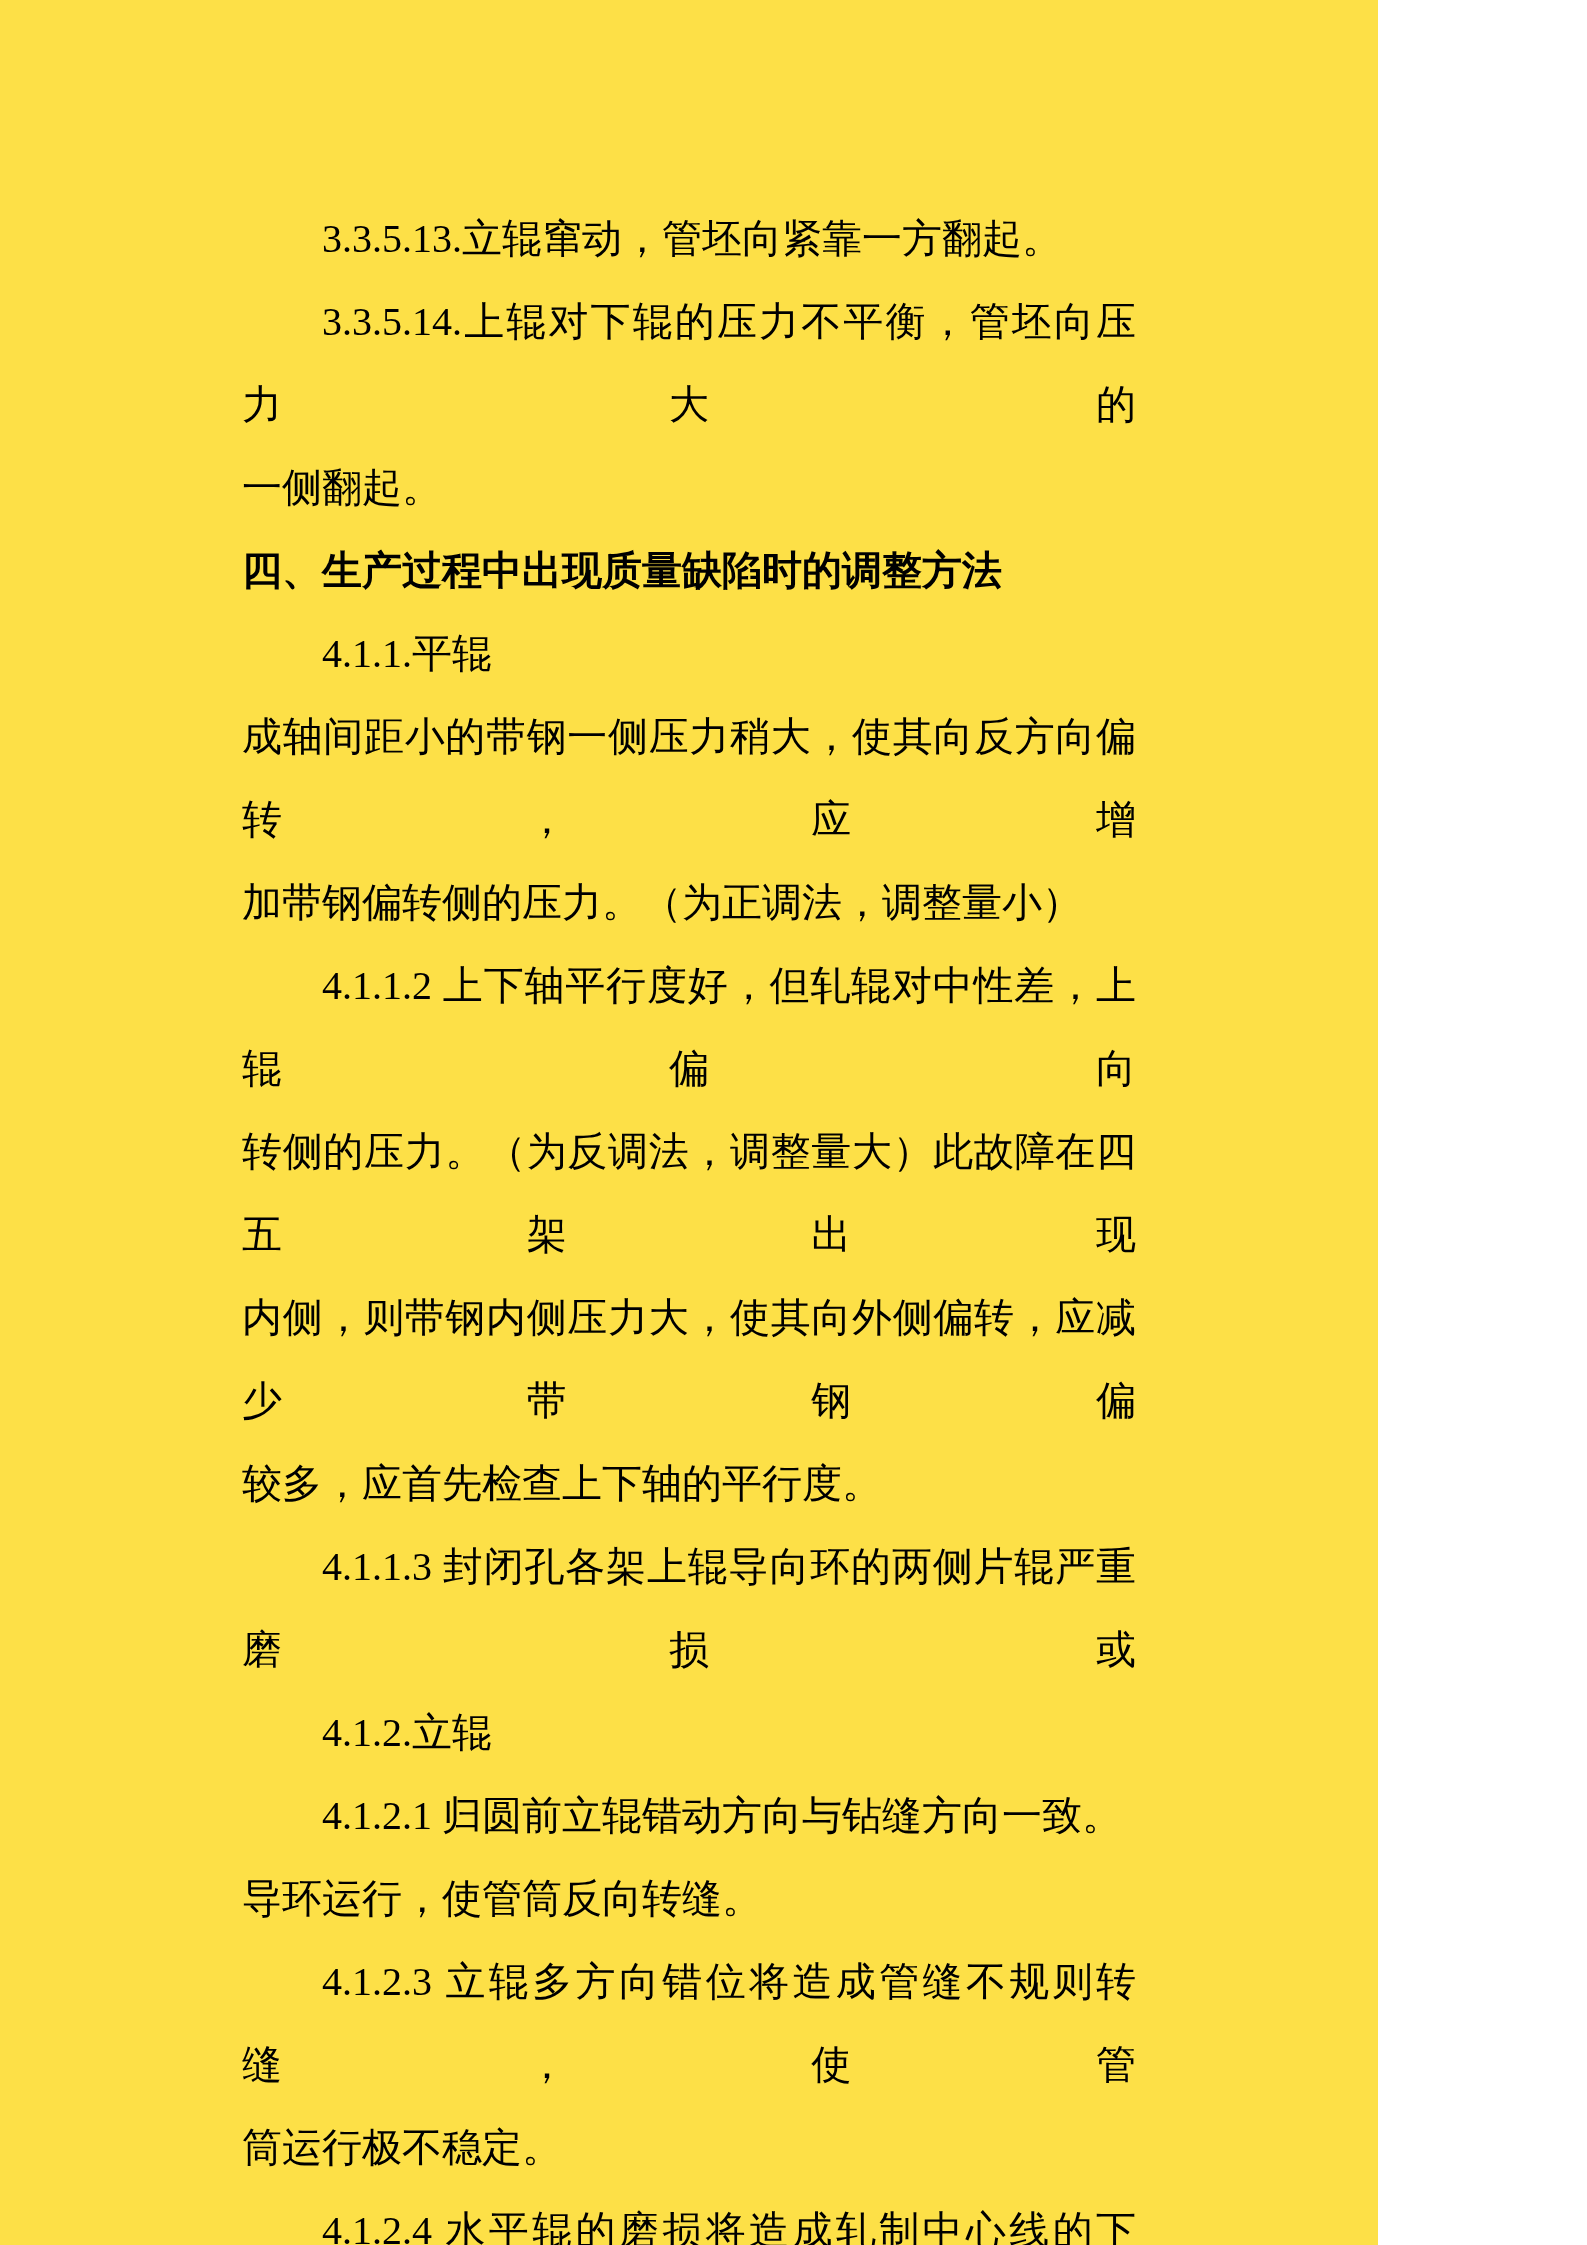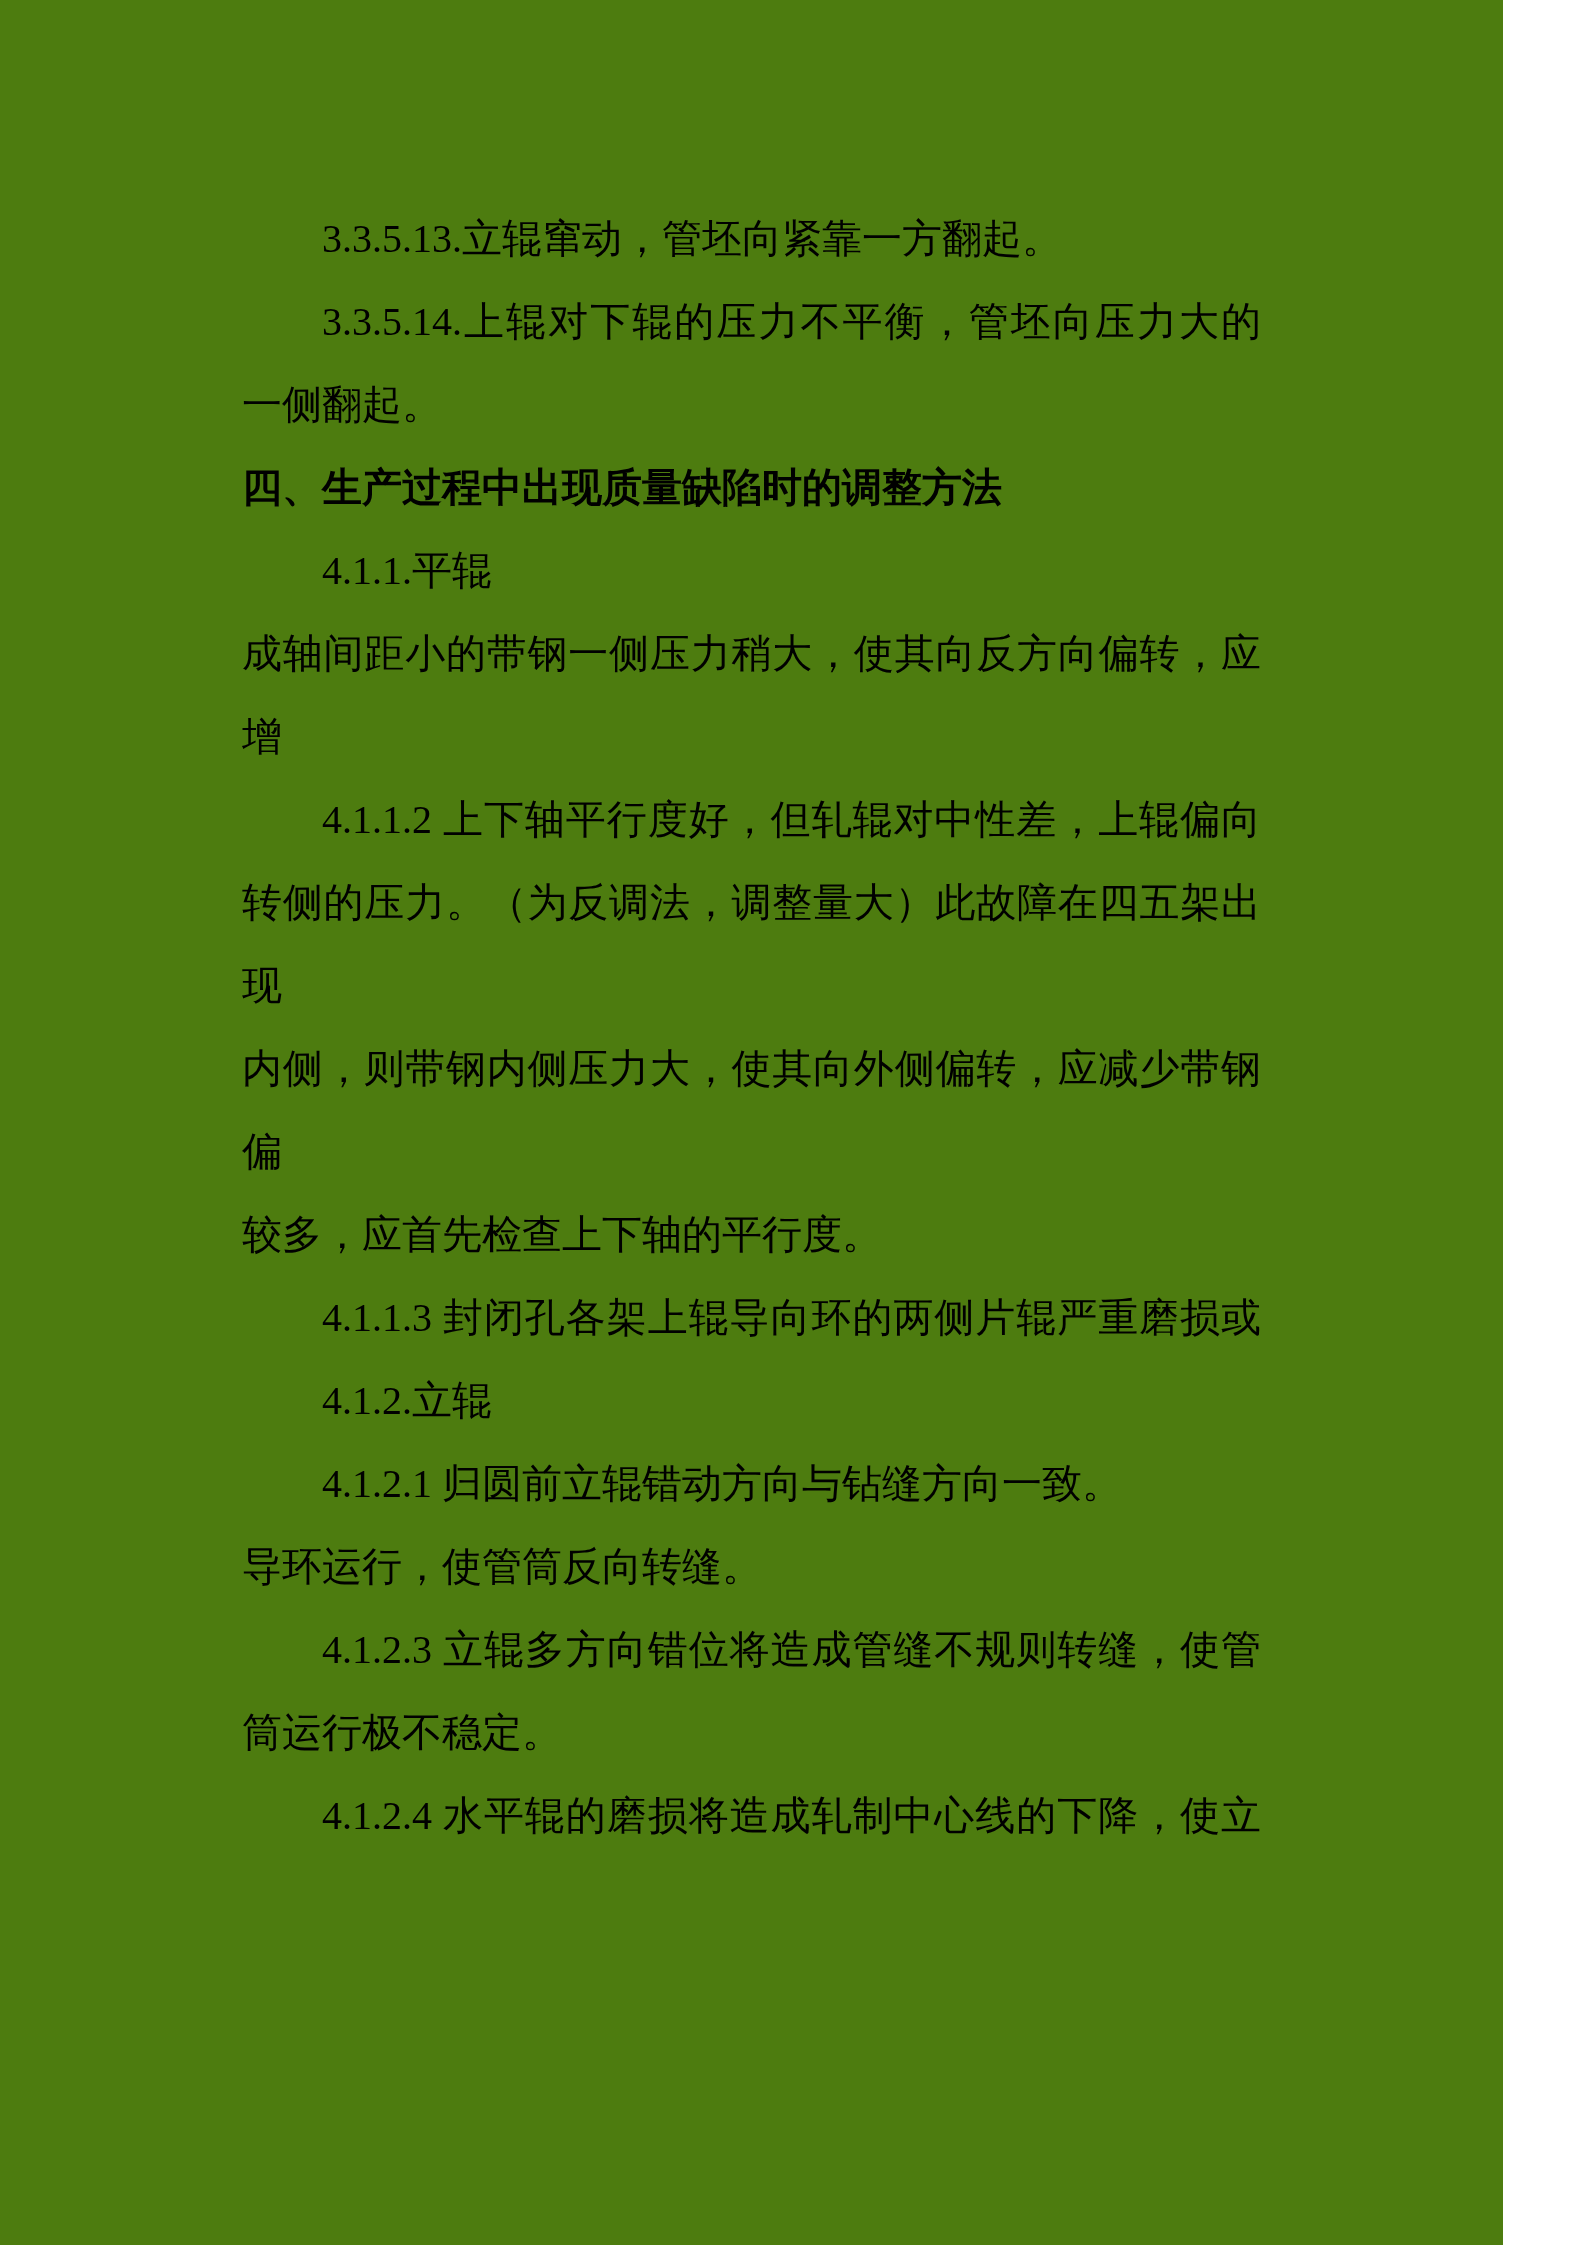--- a/index.html
+++ b/index.html
@@ -4,24 +4,24 @@
 <style>
   * { margin: 0; padding: 0; box-sizing: border-box; }
   html, body { background: #ffffff; }
   body {
     width: 1587px;
     height: 2245px;
     font-family: "Liberation Serif", "DejaVu Serif", serif;
     color: #000000;
   }
   .page {
-    width: 1503px;
+    width: 1378px;
     height: 2245px;
     padding: 197px 242px 0 242px;
-    background: #4d7c0f;
+    background: #fde047;
     overflow: hidden;
   }
   .para { margin: 0; }
   .ln {
     display: block;
     font-size: 40px;
     line-height: 83px;
     text-align: left;
     letter-spacing: 0;
   }
@@ -49,20 +49,21 @@
     <span class="ln">四、生产过程中出现质量缺陷时的调整方法</span>
   </p>
 
 
   <p class="para">
     <span class="ln first">4.1.1.平辊</span>
   </p>
 
   <p class="para">
     <span class="ln fill">成轴间距小的带钢一侧压力稍大，使其向反方向偏转，应增</span>
+    <span class="ln">加带钢偏转侧的压力。（为正调法，调整量小）</span>
   </p>
 
   <p class="para">
     <span class="ln first fill">4.1.1.2 上下轴平行度好，但轧辊对中性差，上辊偏向</span>
     <span class="ln fill">转侧的压力。（为反调法，调整量大）此故障在四五架出现</span>
     <span class="ln fill">内侧，则带钢内侧压力大，使其向外侧偏转，应减少带钢偏</span>
     <span class="ln">较多，应首先检查上下轴的平行度。</span>
   </p>
 
   <p class="para">

